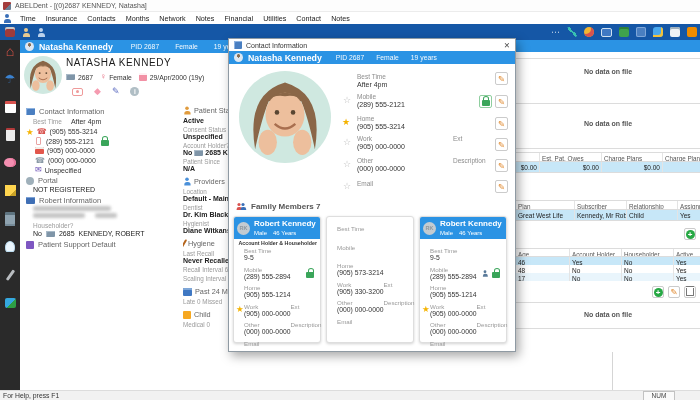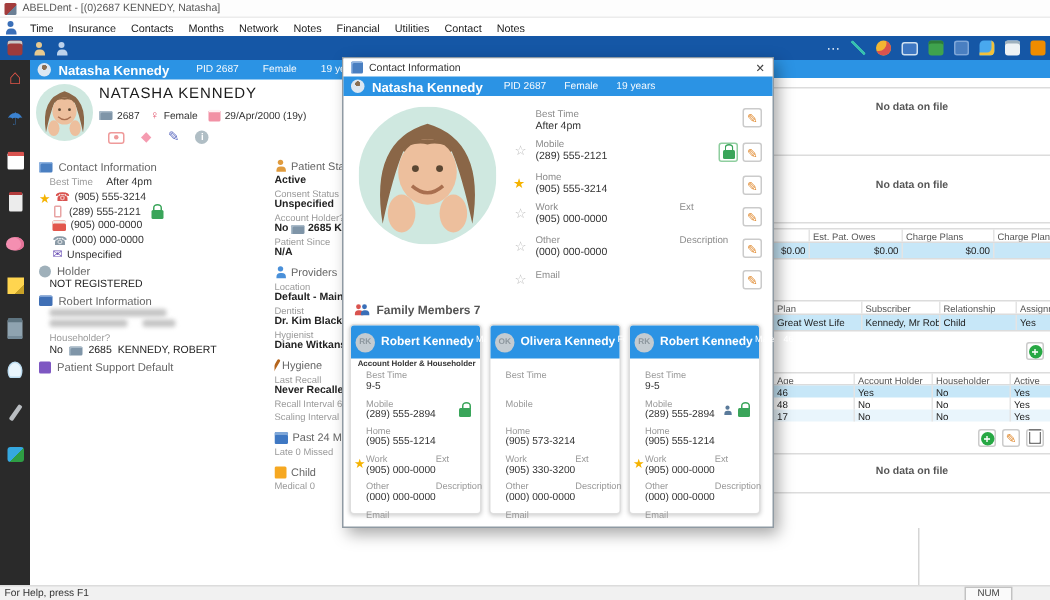--- a/index.html
+++ b/index.html
@@ -114,21 +114,21 @@
   .d-val{position:absolute;font-size:7px;color:#333;white-space:nowrap}
   .d-star{position:absolute;font-size:9px;line-height:9px}
   .ebtn{position:absolute;width:13px;height:13px;background:#fff;border:1px solid #cbcbcb;border-radius:2px;display:flex;align-items:center;justify-content:center;box-sizing:border-box}
   .fam-h{position:absolute;left:6px;top:163px;display:flex;align-items:center;gap:4px;font-size:8px;color:#555;font-weight:bold}
   .fam-duo{display:flex}
   .fam-duo .p-ico:nth-child(2){margin-left:-4px}
   
   .card{position:absolute;top:177px;width:88px;height:127px;border:1px solid #dedede;border-radius:3px;background:#fff;box-shadow:0 1px 3px rgba(0,0,0,.18);box-sizing:border-box}
   .card-h{height:22px;background:#2b93e4;border-radius:2px 2px 0 0;display:flex;align-items:center;gap:4px;padding-left:3px;color:#fff}
   .card-av{width:13px;height:13px;border-radius:50%;background:#c3cbd1;color:#8d979e;font-size:5.5px;display:flex;align-items:center;justify-content:center;font-weight:bold;flex:0 0 auto}
-  .card-ht{display:flex;flex-direction:row;gap:1.5px}
+  .card-ht{display:flex;flex-direction:column;gap:1.5px}
   .card-nm{font-size:8px;font-weight:bold;line-height:1;white-space:nowrap}
   .card-sub{font-size:6px;display:flex;gap:6px;white-space:nowrap}
   .badge{height:8px;text-align:right;font-size:5.3px;font-weight:bold;color:#333;padding-right:3px;line-height:8px;white-space:nowrap;overflow:hidden}
   .card-body{padding:0 4px 0 10px;position:relative}
   .cf{margin-bottom:4px;position:relative}
   .cf .l{font-size:6.2px;color:#999;white-space:nowrap}
   .cf .v{font-size:6.8px;color:#333;min-height:7.5px;white-space:nowrap}
   .cf2{display:grid;grid-template-columns:1fr 36px}
   .cficons{position:absolute;right:2px;top:3px;display:flex;gap:3px;align-items:center}
   .card-star{position:absolute;left:2px;font-size:8.5px;color:#f5b301}
@@ -279,21 +279,21 @@
     <span>(000) 000-0000</span>
   </div>
   <div class="c-row" style="padding-left:9px">
     <span class="env">✉</span>
     <span>Unspecified</span>
   </div>
 </div>
 
 <div class="abs sec-h" style="left:26px;top:176px">
   <span class="ic-portal"></span>
-  <span>Holder</span>
+  <span>Portal</span>
 </div>
 <div class="abs" style="left:33px;top:186px;font-size:7px;color:#222">NOT REGISTERED</div>
 
 <div class="abs sec-h" style="left:26px;top:196px">
   <span class="ic-mail"></span>
   <span>Robert Information</span>
 </div>
 <div class="abs blurbar" style="left:33px;top:206px;width:78px;height:5px"></div>
 <div class="abs blurbar" style="left:33px;top:213px;width:52px;height:5px"></div>
 <div class="abs blurbar" style="left:95px;top:213px;width:22px;height:5px"></div>
@@ -569,30 +569,20 @@
           </span>
           <span class="l">Description</span>
         </div>
       <div class="cf">
           <div class="l">Email</div>
         </div>
     </div>
   </div>
 
   <div class="card" style="left:97px">
-    <div class="card-h">
-      <span class="card-av">OK</span>
-      <span class="card-ht">
-          <span class="card-nm">Olivera Kennedy</span>
-          <span class="card-sub">
-            <span>Female</span>
-            <span>48 Years</span>
-          </span>
-        </span>
-    </div>
     <div class="badge"></div>
     <div class="card-body">
       <div class="cf">
           <div class="l">Best Time</div>
           <div class="v"></div>
         </div>
       <div class="cf">
           <div class="l">Mobile</div>
           <div class="v"></div>
         </div>

